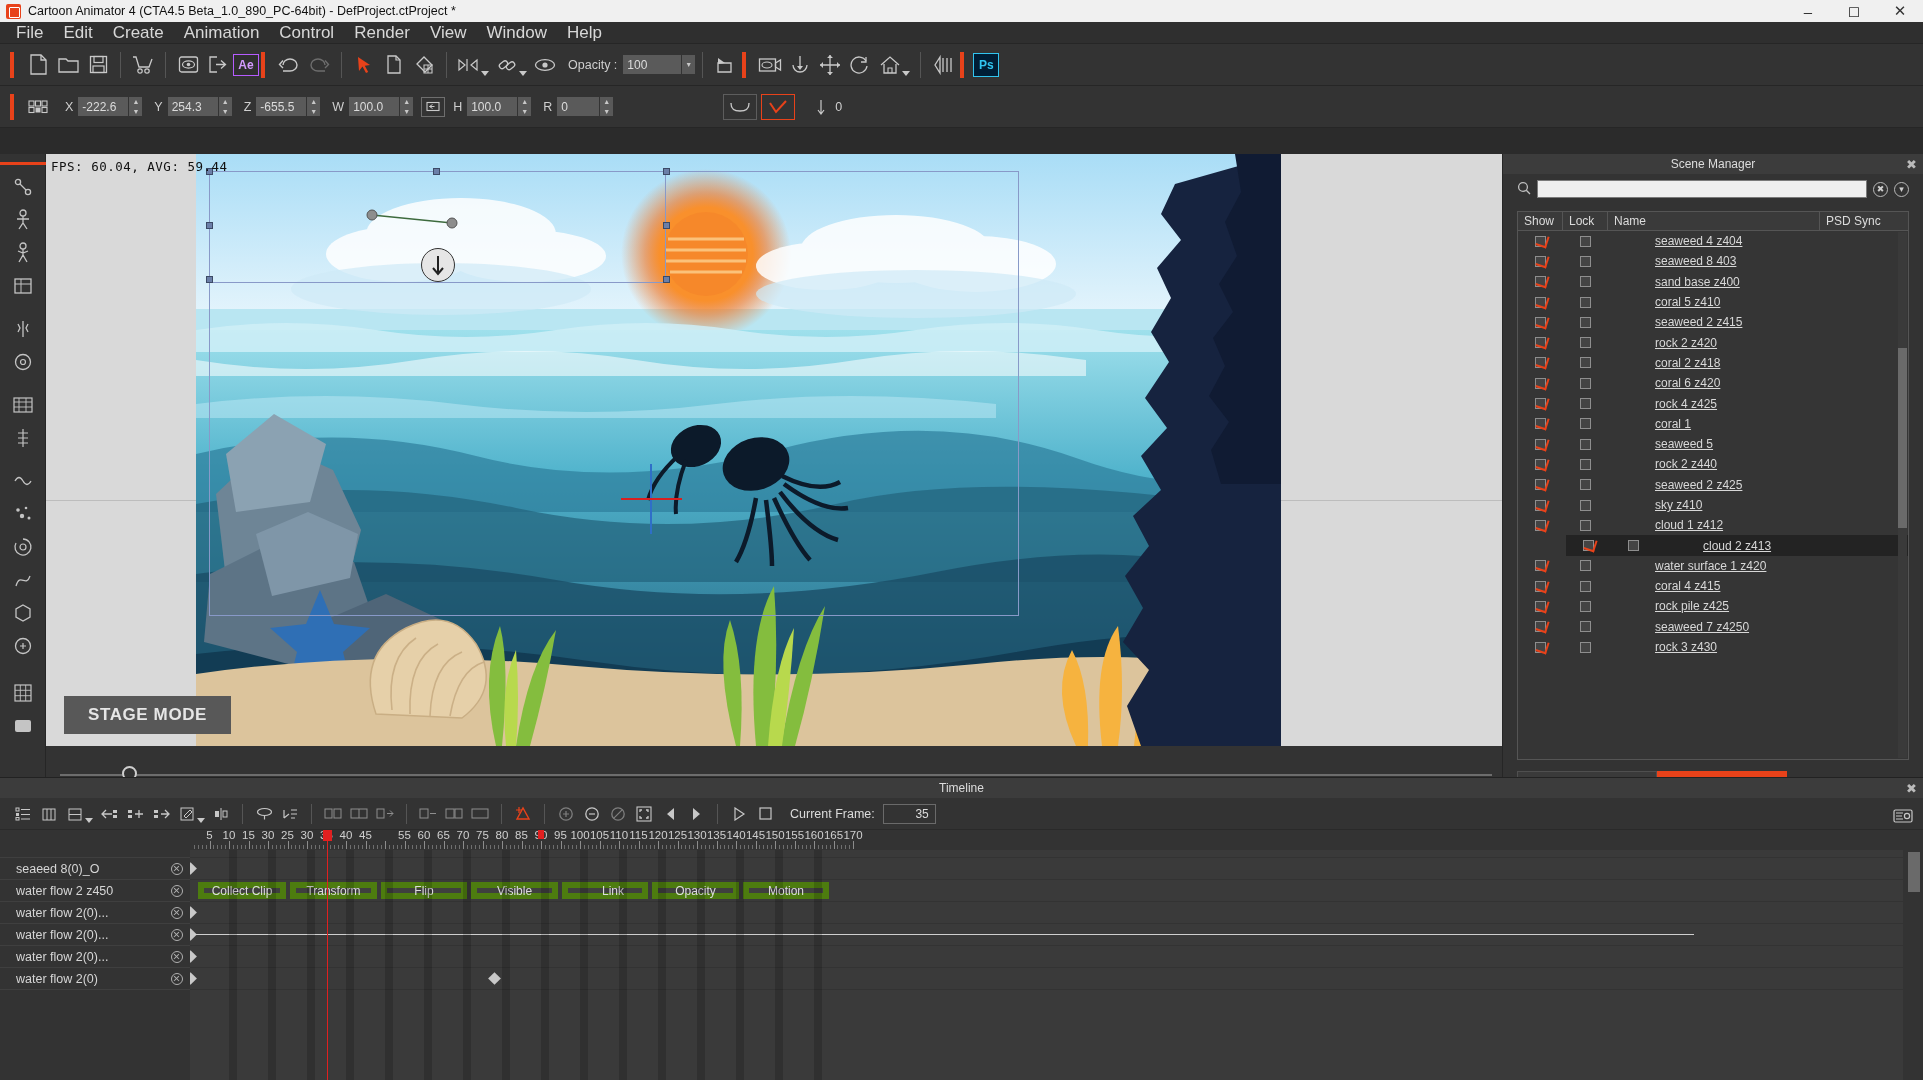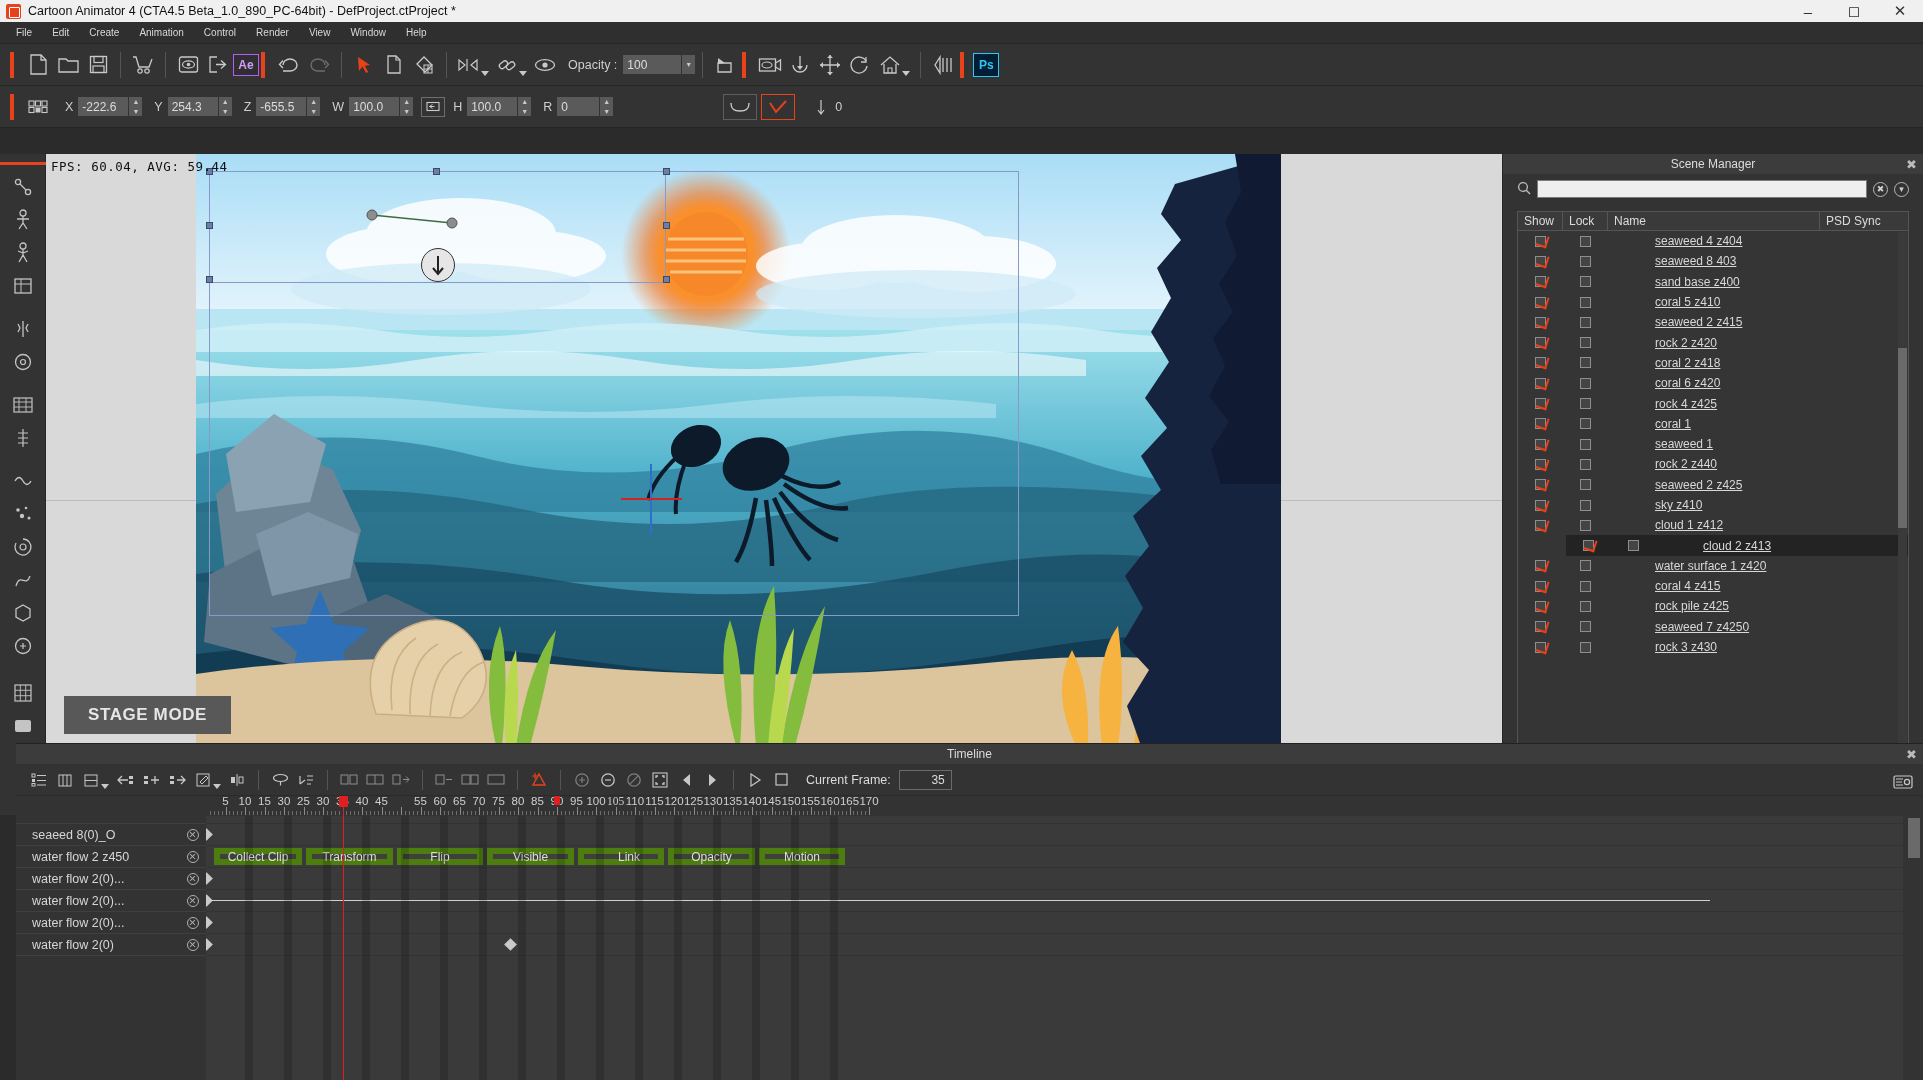--- a/index.html
+++ b/index.html
@@ -15,21 +15,21 @@
   #app-logo:after{content:"";position:absolute;left:3px;top:3px;width:9px;height:9px;
     border:1.6px solid #fff;border-radius:1px;}
   #titlebar .t-text{ white-space:nowrap; }
   #win-btns { margin-left:auto; display:flex; height:100%; }
   #win-btns div { width:46px; display:flex; align-items:center; justify-content:center;
     font-size:15px; color:#333; }
 
   
   #menubar { height:22px; background:#2f2f2f; display:flex; align-items:center; padding-left:6px;
     border-bottom:1px solid #262626; }
-  #menubar span { padding:0 10px; font-size:10px; color:#d8d8d8; line-height:22px; }
+  #menubar span { padding:0 10px; font-size:17px; color:#d8d8d8; line-height:22px; }
 
   
   .toolbar { background:#333333; display:flex; align-items:center; border-bottom:1px solid #262626; }
   #toolbar1 { height:42px; padding-left:8px; }
   #toolbar2 { height:42px; padding-left:8px; }
   .tbtn { width:30px; height:30px; display:flex; align-items:center; justify-content:center;
     color:#cfcfcf; flex:none; }
   .divider { width:1px; height:26px; background:#555; margin:0 7px; flex:none; }
   .redbar { width:4px; height:26px; background:#e8421a; margin:0 9px 0 2px; flex:none; }
   .caret { width:0;height:0;border-left:4px solid transparent;border-right:4px solid transparent;
@@ -118,21 +118,21 @@
     border-right:2px solid #e8421a;border-bottom:2px solid #e8421a;transform:rotate(18deg);}
   .lrow .nm{ flex:1; padding-left:47px; color:#d8d8d8; text-decoration:underline; }
   #vscroll{ position:absolute; right:1px; top:20px; bottom:1px; width:9px; background:#3a3a3a;}
   #vscroll .thumb{ position:absolute; top:116px; height:180px; left:0; right:0; background:#6a6a6a;}
   #tabs{ position:absolute; left:14px; bottom:16px; display:flex; }
   .tab{ height:28px; padding:0 18px; display:flex; align-items:center; font-size:12.5px;
     font-weight:bold; background:#3a3a3a; color:#cfcfcf; border:1px solid #4f4f4f; }
   .tab.active{ background:#e8421a; color:#fff; border-color:#e8421a; }
 
   
-  #timeline { position:absolute; left:16px; right:0; bottom:0; height:337px; background:#333;
+  #timeline { position:absolute; left:0; right:0; bottom:0; height:303px; background:#333;
     border-top:1px solid #222; }
   #tlHdr{ height:20px; background:#3c3c3c; display:flex; align-items:center; justify-content:center;
     position:relative; font-size:12px; color:#dcdcdc; }
   #tlHdr .x{ position:absolute; right:6px; color:#bbb; font-size:13px; }
   #tlTools{ height:32px; display:flex; align-items:center; padding-left:10px; background:#333;
     border-bottom:1px solid #2a2a2a; }
   #tlTools .tb{ width:26px;height:24px;display:flex;align-items:center;justify-content:center;color:#c7c7c7;}
   #tlTools .dv{ width:1px;height:20px;background:#555;margin:0 8px;}
   #cfLabel{ margin-left:12px;color:#dcdcdc;font-size:12.5px;}
   #cfBox{ margin-left:8px; width:53px;height:20px;background:#333;border:1px solid #6a6a6a;
@@ -899,21 +899,21 @@
             </div>
             <div class="nm">coral 1</div>
           </div>
           <div class="lrow">
             <div class="cb">
               <div class="box on"></div>
             </div>
             <div class="cb">
               <div class="box"></div>
             </div>
-            <div class="nm">seaweed 1</div>
+            <div class="nm">seaweed 5</div>
           </div>
           <div class="lrow">
             <div class="cb">
               <div class="box on"></div>
             </div>
             <div class="cb">
               <div class="box"></div>
             </div>
             <div class="nm">rock 2 z440</div>
           </div>
@@ -1306,21 +1306,21 @@
         <div class="tickS" style="left: 378.3px;"></div>
         <div class="tickS" style="left: 382.2px;"></div>
         <div class="tickS" style="left: 386.1px;"></div>
         <div class="tick" style="left: 390px;"></div>
         <div class="tnum" style="left: 390px;">100</div>
         <div class="tickS" style="left: 393.9px;"></div>
         <div class="tickS" style="left: 397.8px;"></div>
         <div class="tickS" style="left: 401.7px;"></div>
         <div class="tickS" style="left: 405.6px;"></div>
         <div class="tick" style="left: 409.5px;"></div>
-        <div class="tnum" style="left: 409.5px; font-family: Liberation Serif, serif;">105</div>
+        <div class="tnum" style="left: 409.5px;">105</div>
         <div class="tickS" style="left: 413.4px;"></div>
         <div class="tickS" style="left: 417.3px;"></div>
         <div class="tickS" style="left: 421.2px;"></div>
         <div class="tickS" style="left: 425.1px;"></div>
         <div class="tick" style="left: 429px;"></div>
         <div class="tnum" style="left: 429px;">110</div>
         <div class="tickS" style="left: 432.9px;"></div>
         <div class="tickS" style="left: 436.8px;"></div>
         <div class="tickS" style="left: 440.7px;"></div>
         <div class="tickS" style="left: 444.6px;"></div>

